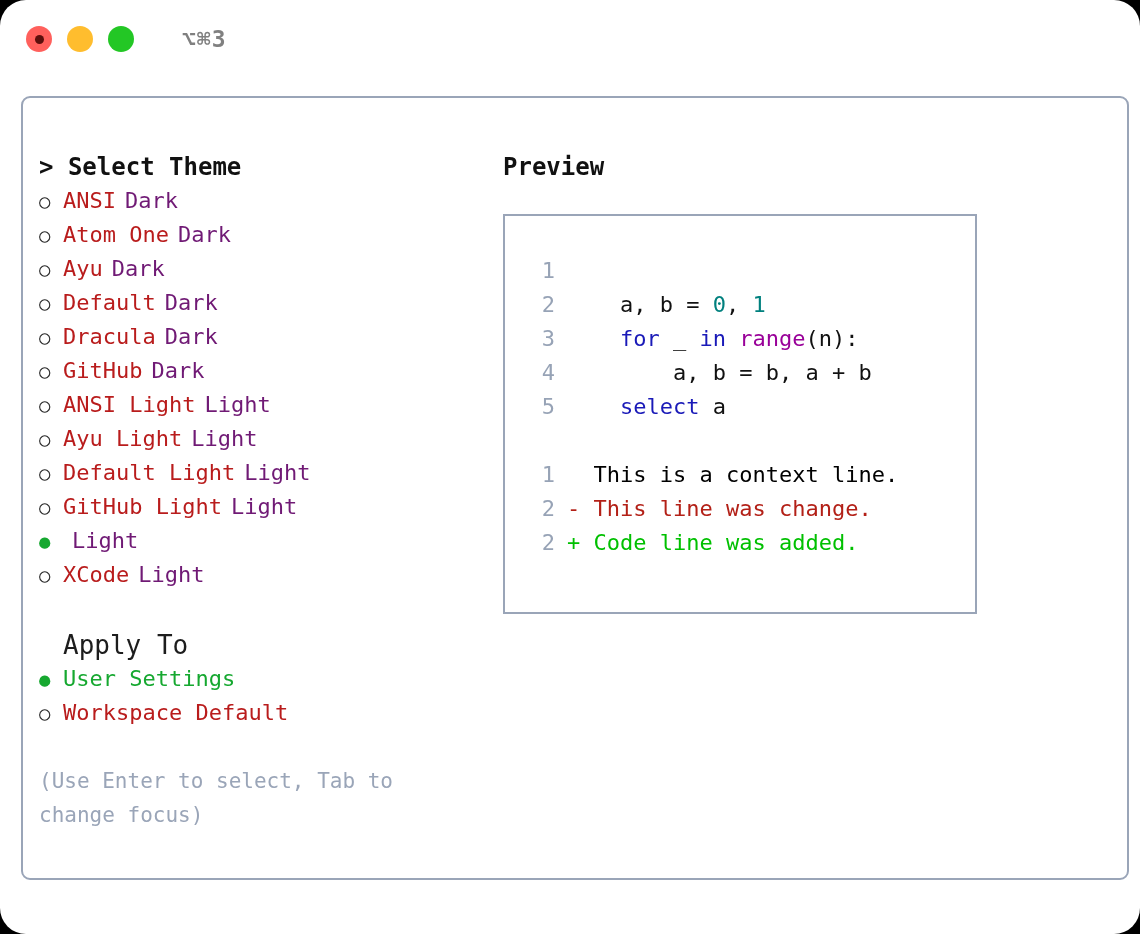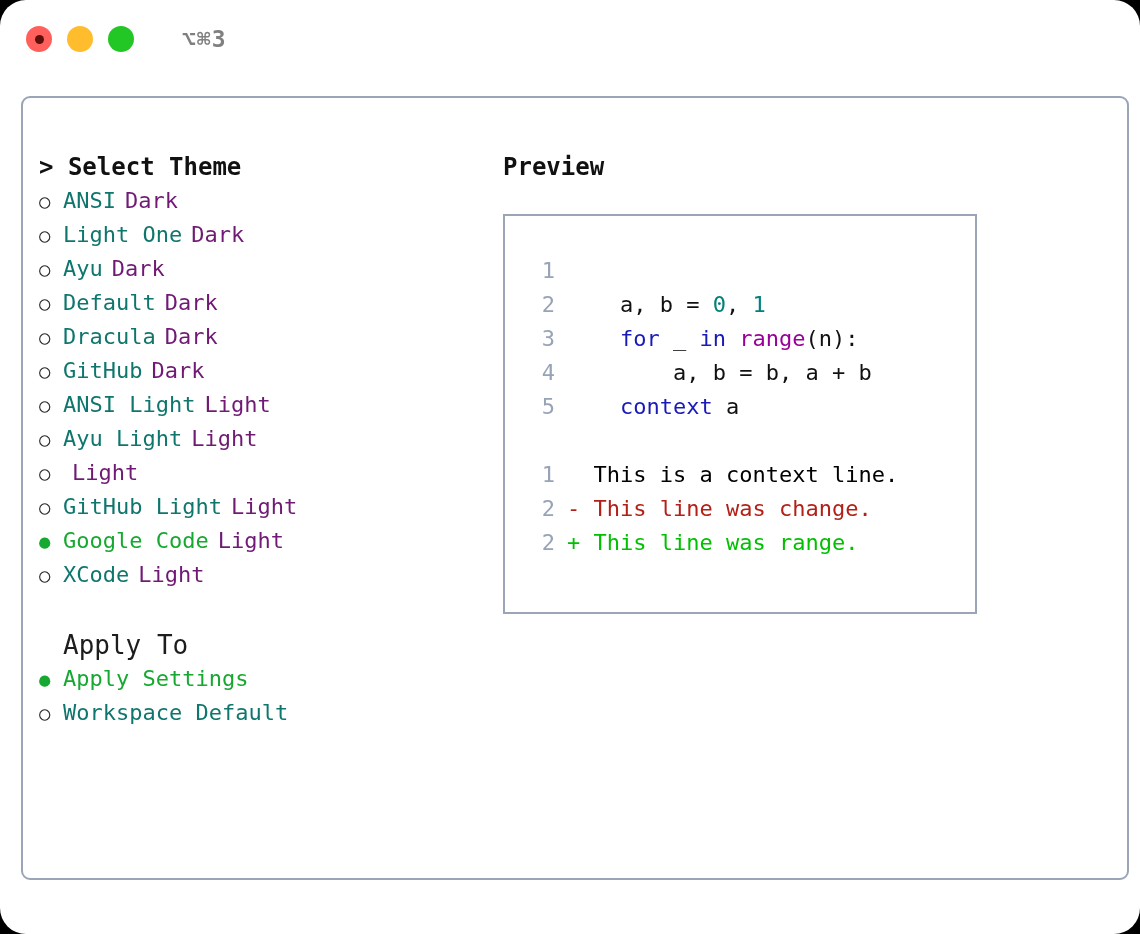--- a/index.html
+++ b/index.html
@@ -116,21 +116,21 @@
   }
   .opt-marker {
     width: 24px;
     flex: 0 0 auto;
     font-size: 19px;
     color: #2b2b2b;
     text-align: left;
   }
   .opt-row.selected .opt-marker { color: #16a830; }
   .opt-label {
-    color: #0f766e;
+    color: #b91c1c;
   }
   .opt-row.selected .opt-label { color: #16a830; }
   .opt-tag {
     color: #701a75;
     margin-left: 9px;
   }
 
   #apply-group { margin-top: 36px; }
   #apply-header {
     font-size: 26px;
@@ -203,57 +203,58 @@
 
   <div id="frame">
     <div id="columns">
 
       <div id="left-col">
 
         <div class="section-header"><span class="caret">&gt;</span> <span>Select Theme</span></div>
 
         <div id="theme-list">
             <div class="opt-row"><span class="opt-marker">○</span><span class="opt-label">ANSI</span><span class="opt-tag">Dark</span></div>
-            <div class="opt-row"><span class="opt-marker">○</span><span class="opt-label">Light One</span><span class="opt-tag">Dark</span></div>
+            <div class="opt-row"><span class="opt-marker">○</span><span class="opt-label">Atom One</span><span class="opt-tag">Dark</span></div>
             <div class="opt-row"><span class="opt-marker">○</span><span class="opt-label">Ayu</span><span class="opt-tag">Dark</span></div>
             <div class="opt-row"><span class="opt-marker">○</span><span class="opt-label">Default</span><span class="opt-tag">Dark</span></div>
             <div class="opt-row"><span class="opt-marker">○</span><span class="opt-label">Dracula</span><span class="opt-tag">Dark</span></div>
             <div class="opt-row"><span class="opt-marker">○</span><span class="opt-label">GitHub</span><span class="opt-tag">Dark</span></div>
             <div class="opt-row"><span class="opt-marker">○</span><span class="opt-label">ANSI Light</span><span class="opt-tag">Light</span></div>
             <div class="opt-row"><span class="opt-marker">○</span><span class="opt-label">Ayu Light</span><span class="opt-tag">Light</span></div>
-            <div class="opt-row"><span class="opt-marker">○</span><span class="opt-tag">Light</span></div>
+            <div class="opt-row"><span class="opt-marker">○</span><span class="opt-label">Default Light</span><span class="opt-tag">Light</span></div>
             <div class="opt-row"><span class="opt-marker">○</span><span class="opt-label">GitHub Light</span><span class="opt-tag">Light</span></div>
-            <div class="opt-row selected"><span class="opt-marker">●</span><span class="opt-label">Google Code</span><span class="opt-tag">Light</span></div>
+            <div class="opt-row selected"><span class="opt-marker">●</span><span class="opt-tag">Light</span></div>
             <div class="opt-row"><span class="opt-marker">○</span><span class="opt-label">XCode</span><span class="opt-tag">Light</span></div>
           </div>
 
         <div id="apply-group">
           <div id="apply-header">Apply To</div>
           <div id="apply-list">
-              <div class="opt-row selected"><span class="opt-marker">●</span><span class="opt-label">Apply Settings</span></div>
+              <div class="opt-row selected"><span class="opt-marker">●</span><span class="opt-label">User Settings</span></div>
               <div class="opt-row"><span class="opt-marker">○</span><span class="opt-label">Workspace Default</span></div>
             </div>
         </div>
 
+        <div id="hint">(Use Enter to select, Tab to change focus)</div>
       </div>
 
       <div id="right-col">
         <div id="preview-title">Preview</div>
         <div id="preview-box">
           <div id="code-block">
               <div class="code-line"><span class="ln">1</span></div>
               <div class="code-line"><span class="ln">2</span><span><span class="tok-plain">    a, b = </span><span class="tok-num">0</span><span class="tok-plain">, </span><span class="tok-num">1</span></span></div>
               <div class="code-line"><span class="ln">3</span><span><span class="tok-plain">    </span><span class="tok-kw">for</span><span class="tok-plain"> _ </span><span class="tok-kw">in</span><span class="tok-plain"> </span><span class="tok-fn">range</span><span class="tok-plain">(n):</span></span></div>
               <div class="code-line"><span class="ln">4</span><span><span class="tok-plain">        a, b = b, a + b</span></span></div>
-              <div class="code-line"><span class="ln">5</span><span><span class="tok-plain">    </span><span class="tok-kw">context</span><span class="tok-plain"> a</span></span></div>
+              <div class="code-line"><span class="ln">5</span><span><span class="tok-plain">    </span><span class="tok-kw">select</span><span class="tok-plain"> a</span></span></div>
             </div>
           <div class="code-blank"></div>
           <div id="diff-block">
               <div class="code-line"><span class="ln">1</span><span class="diff-ctx"> </span><span class="diff-ctx"> This is a context line.</span></div>
               <div class="code-line"><span class="ln">2</span><span class="diff-del">-</span><span class="diff-del"> This line was change.</span></div>
-              <div class="code-line"><span class="ln">2</span><span class="diff-add">+</span><span class="diff-add"> This line was range.</span></div>
+              <div class="code-line"><span class="ln">2</span><span class="diff-add">+</span><span class="diff-add"> Code line was added.</span></div>
             </div>
         </div>
       </div>
 
     </div>
   </div>
 </div>
 
 </body></html>

